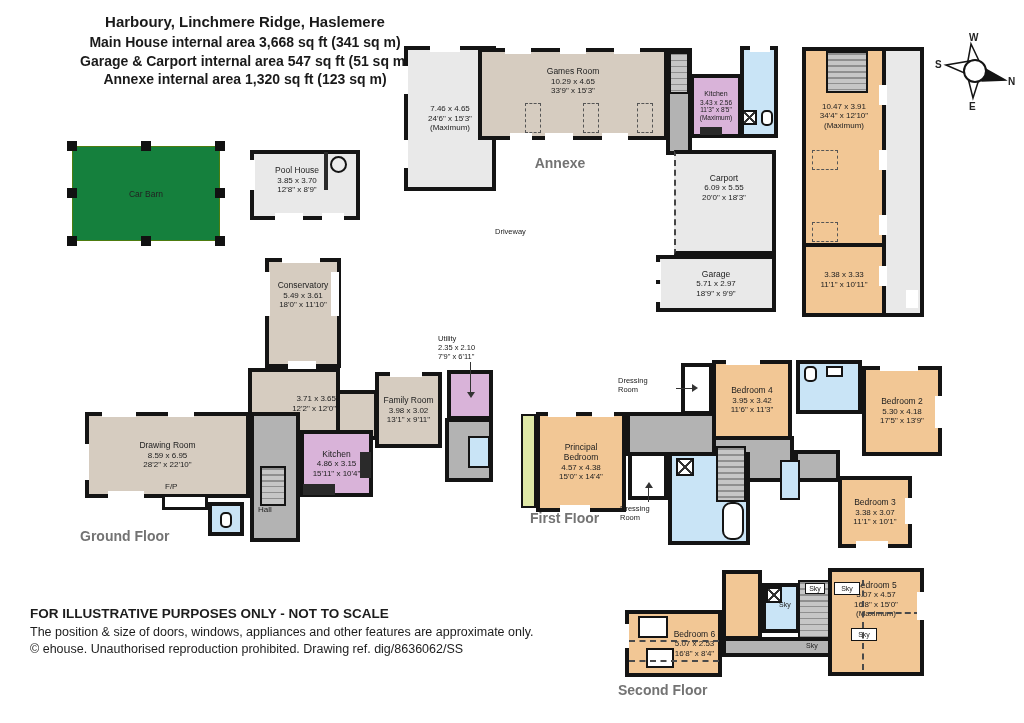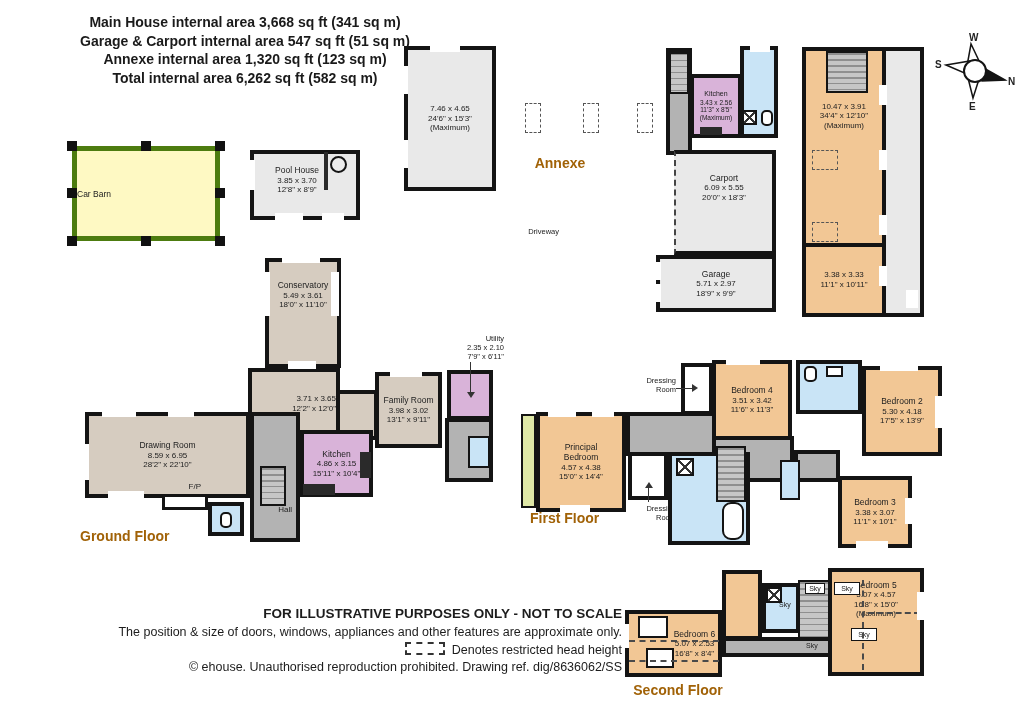--- a/index.html
+++ b/index.html
@@ -10,22 +10,22 @@
   .hdr .t{font-size:15px;margin-bottom:3px;}
   .hdr .l{font-size:14px;line-height:18.5px;}
   .room{position:absolute;box-sizing:border-box;border:4px solid #141414;
         display:flex;flex-direction:column;align-items:center;justify-content:center;
         text-align:center;color:#222;line-height:1.2;}
   .tan{background:#d6ccc0}.peach{background:#f2c795}.purple{background:#d9b3d9}
   .blue{background:#c9e4f6}.lgray{background:#e9e9e9}.circ{background:#b3b3b3}
   .white{background:#ffffff}
   .rname{font-size:8.5px}.rdim{font-size:8px}
   .small .rname{font-size:7px}.small .rdim{font-size:6.5px}
-  .flabel{position:absolute;font-weight:bold;font-size:14px;color:#a16207;text-align:center;}
-  .tinylabel{position:absolute;font-size:7.5px;color:#222;text-align:right;line-height:1.2;}
+  .flabel{position:absolute;font-weight:bold;font-size:14px;color:#737373;text-align:center;}
+  .tinylabel{position:absolute;font-size:7.5px;color:#222;text-align:left;line-height:1.2;}
   .win{position:absolute;background:#fff;}
   .post{position:absolute;width:10px;height:10px;background:#111;}
   .stairs{position:absolute;background:repeating-linear-gradient(to bottom,#8f8f8f 0 1.5px,#c6c6c6 1.5px 6px);
           border:2px solid #141414;box-sizing:border-box;}
   .dashbox{position:absolute;border:1.5px dashed #555;box-sizing:border-box;}
   .dashline-h{position:absolute;border-top:2px dashed #4a4a4a;}
   .dashline-v{position:absolute;border-left:2px dashed #4a4a4a;}
   .fixture{position:absolute;background:#fff;border:2px solid #141414;box-sizing:border-box;}
   .dark{position:absolute;background:#2a2a2a;}
   .xbox{position:absolute;border:2px solid #141414;box-sizing:border-box;background:
@@ -33,57 +33,62 @@
     linear-gradient(135deg,transparent 44%,#333 44% 56%,transparent 56%),#fff;}
   .shower{position:absolute;background:#c9e4f6;border:2px solid #141414;box-sizing:border-box;}
   .arrow-line{position:absolute;background:#333;}
   .tri{position:absolute;width:0;height:0;}
   .tri-down{border-left:4px solid transparent;border-right:4px solid transparent;border-top:6px solid #333;}
   .tri-up{border-left:4px solid transparent;border-right:4px solid transparent;border-bottom:6px solid #333;}
   .tri-right{border-top:4px solid transparent;border-bottom:4px solid transparent;border-left:6px solid #333;}
   .skybox{position:absolute;background:#fff;border:1.5px solid #141414;font-size:7px;color:#222;
           display:flex;align-items:center;justify-content:center;box-sizing:border-box;}
   .skytext{position:absolute;font-size:7px;color:#222;}
-  .carbarn{position:absolute;background:#fef9c3;border:5px solid #4d7c0f;box-sizing:border-box;
-           display:flex;align-items:center;font-size:8.5px;color:#222;}
-  .footer{position:absolute;left:30px;top:606px;width:592px;text-align:right;color:#1c1c1c;}
+  .carbarn{position:absolute;background:#15803d;border:1px solid #4d7c0f;box-sizing:border-box;
+           display:flex;align-items:center;justify-content:center;font-size:8.5px;color:#222;}
+  .footer{position:absolute;left:30px;top:606px;width:592px;text-align:left;color:#1c1c1c;}
   .footer .f1{font-weight:bold;font-size:13.5px;margin-bottom:4px;}
   .footer .f2{font-size:12.5px;margin-bottom:3px;}
   .dash-glyph{display:inline-block;width:36px;height:9px;border:2.5px dashed #333;
               vertical-align:-1px;margin-right:7px;}
 </style>
 </head>
 <body>
 
 <div id="plan">
 
   <div class="hdr">
+    <div class="t">Harboury, Linchmere Ridge, Haslemere</div>
     <div class="l">Main House internal area 3,668 sq ft (341 sq m)</div>
     <div class="l">Garage &amp; Carport internal area 547 sq ft (51 sq m)</div>
     <div class="l">Annexe internal area 1,320 sq ft (123 sq m)</div>
-    <div class="l">Total internal area 6,262 sq ft (582 sq m)</div>
   </div>
 
   <svg style="position:absolute;left:933px;top:30px;" width="84" height="84" viewBox="0 0 84 84">
     <polygon points="38,14 34,36 48,35" fill="#fff" stroke="#141414" stroke-width="1.5"></polygon>
     <polygon points="13,35 37,31 36,45" fill="#fff" stroke="#141414" stroke-width="1.5"></polygon>
     <polygon points="72,50 47,36 49,51" fill="#141414" stroke="#141414" stroke-width="1.5"></polygon>
     <polygon points="40,68 34,44 47,46" fill="#fff" stroke="#141414" stroke-width="1.5"></polygon>
     <circle cx="42" cy="41" r="11" fill="#fff" stroke="#141414" stroke-width="2"></circle>
     <text x="36" y="11" font-size="10" font-weight="600" fill="#222">W</text>
     <text x="2" y="38" font-size="10" font-weight="600" fill="#222">S</text>
     <text x="75" y="55" font-size="10" font-weight="600" fill="#222">N</text>
     <text x="36" y="80" font-size="10" font-weight="600" fill="#222">E</text>
   </svg>
 
   <div class="room lgray" style="left:404px;top:46px;width:92px;height:145px;">
     <span class="rdim">7.46 x 4.65</span>
     <span class="rdim">24'6" x 15'3"</span>
     <span class="rdim">(Maximum)</span>
   </div>
+  <div class="room tan" style="left:478px;top:48px;width:190px;height:92px;padding-bottom:26px;">
+    <span class="rname">Games Room</span>
+    <span class="rdim">10.29 x 4.65</span>
+    <span class="rdim">33'9" x 15'3"</span>
+  </div>
   <div class="dashbox" style="left:525px;top:103px;width:16px;height:30px;"></div>
   <div class="dashbox" style="left:583px;top:103px;width:16px;height:30px;"></div>
   <div class="dashbox" style="left:637px;top:103px;width:16px;height:30px;"></div>
   <div class="room circ" style="left:666px;top:48px;width:26px;height:107px;"></div>
   <div class="stairs" style="left:669px;top:52px;width:20px;height:42px;"></div>
   <div class="room purple small" style="left:690px;top:74px;width:52px;height:64px;">
     <span class="rname">Kitchen</span>
     <span class="rdim">3.43 x 2.56</span>
     <span class="rdim">11'3" x 8'5"</span>
     <span class="rdim">(Maximum)</span>
@@ -222,21 +227,21 @@
   </div>
   <div class="arrow-line" style="left:648px;top:488px;width:1px;height:14px;"></div>
   <div class="tri tri-up" style="left:645px;top:482px;"></div>
   <div class="room blue" style="left:668px;top:452px;width:82px;height:93px;"></div>
   <div class="xbox" style="left:676px;top:458px;width:18px;height:18px;"></div>
   <div class="fixture" style="left:722px;top:502px;width:22px;height:38px;border-radius:9px;"></div>
   <div class="stairs" style="left:716px;top:446px;width:30px;height:56px;"></div>
   <div style="position:absolute;left:780px;top:460px;width:20px;height:40px;background:#c9e4f6;border:2px solid #141414;box-sizing:border-box;"></div>
   <div class="room peach" style="left:712px;top:360px;width:80px;height:80px;">
     <span class="rname">Bedroom 4</span>
-    <span class="rdim">3.51 x 3.42</span>
+    <span class="rdim">3.95 x 3.42</span>
     <span class="rdim">11'6" x 11'3"</span>
   </div>
   <div class="room blue" style="left:796px;top:360px;width:66px;height:54px;"></div>
   <div class="fixture" style="left:804px;top:366px;width:13px;height:16px;border-radius:5px;"></div>
   <div class="fixture" style="left:826px;top:366px;width:17px;height:11px;"></div>
   <div class="room peach" style="left:862px;top:366px;width:80px;height:90px;">
     <span class="rname">Bedroom 2</span>
     <span class="rdim">5.30 x 4.18</span>
     <span class="rdim">17'5" x 13'9"</span>
   </div>
@@ -267,21 +272,21 @@
   <div class="room peach" style="left:828px;top:568px;width:96px;height:108px;justify-content:flex-start;padding-top:8px;">
     <span class="rname">Bedroom 5</span>
     <span class="rdim">5.07 x 4.57</span>
     <span class="rdim">16'8" x 15'0"</span>
     <span class="rdim">(Maximum)</span>
   </div>
   <div class="skybox" style="left:834px;top:582px;width:26px;height:13px;">Sky</div>
   <div class="skybox" style="left:851px;top:628px;width:26px;height:13px;">Sky</div>
   <div class="dashline-v" style="left:862px;top:580px;height:90px;"></div>
   <div class="dashline-h" style="left:868px;top:612px;width:52px;"></div>
-  <div class="flabel" style="left:618px;top:682px;width:120px;text-align:center;">Second Floor</div>
+  <div class="flabel" style="left:618px;top:682px;width:120px;text-align:left;">Second Floor</div>
 
   <div class="win" style="left:400px;top:66px;width:8px;height:28px;"></div>
   <div class="win" style="left:400px;top:140px;width:8px;height:28px;"></div>
   <div class="win" style="left:430px;top:44px;width:30px;height:8px;"></div>
   <div class="win" style="left:505px;top:46px;width:26px;height:8px;"></div>
   <div class="win" style="left:560px;top:46px;width:26px;height:8px;"></div>
   <div class="win" style="left:614px;top:46px;width:26px;height:8px;"></div>
   <div class="win" style="left:510px;top:133px;width:22px;height:8px;"></div>
   <div class="win" style="left:545px;top:133px;width:28px;height:8px;"></div>
   <div class="win" style="left:602px;top:133px;width:26px;height:8px;"></div>
@@ -305,19 +310,16 @@
   <div class="win" style="left:880px;top:363px;width:38px;height:8px;"></div>
   <div class="win" style="left:935px;top:396px;width:8px;height:32px;"></div>
   <div class="win" style="left:856px;top:541px;width:32px;height:8px;"></div>
   <div class="win" style="left:905px;top:498px;width:8px;height:26px;"></div>
   <div class="win" style="left:917px;top:592px;width:8px;height:28px;"></div>
   <div class="win" style="left:621px;top:624px;width:8px;height:24px;"></div>
 
   <div class="footer">
     <div class="f1">FOR ILLUSTRATIVE PURPOSES ONLY - NOT TO SCALE</div>
     <div class="f2">The position &amp; size of doors, windows, appliances and other features are approximate only.</div>
-    <div class="f2">
-      <span class="dash-glyph"></span><span>Denotes restricted head height</span>
-    </div>
     <div class="f2">© ehouse. Unauthorised reproduction prohibited. Drawing ref. dig/8636062/SS</div>
   </div>
 
 </div>
 
 </body></html>

